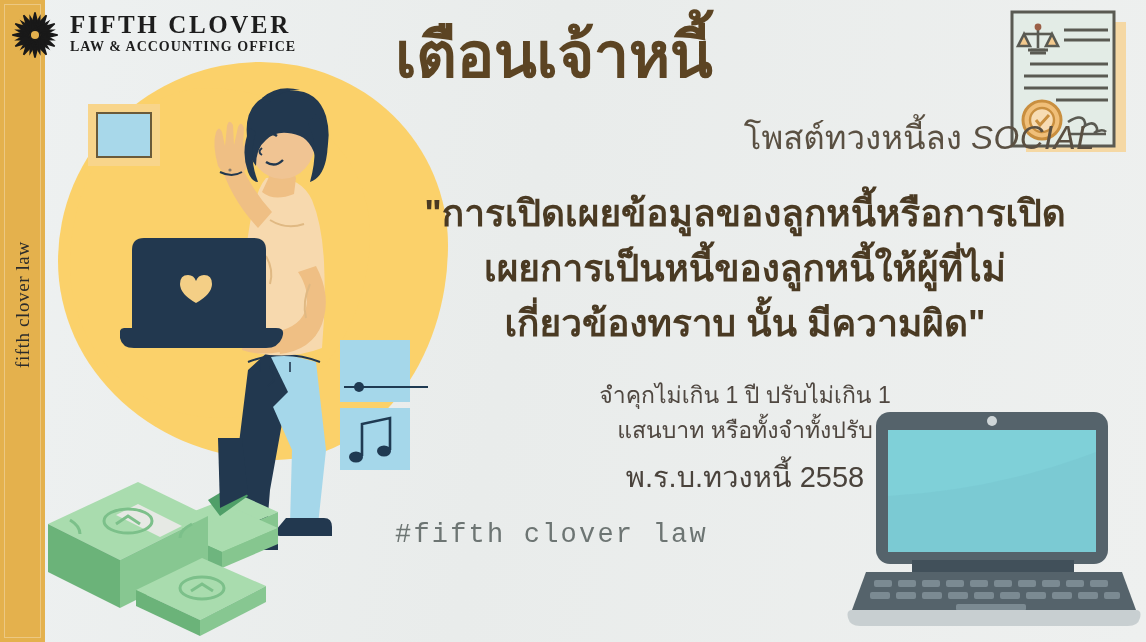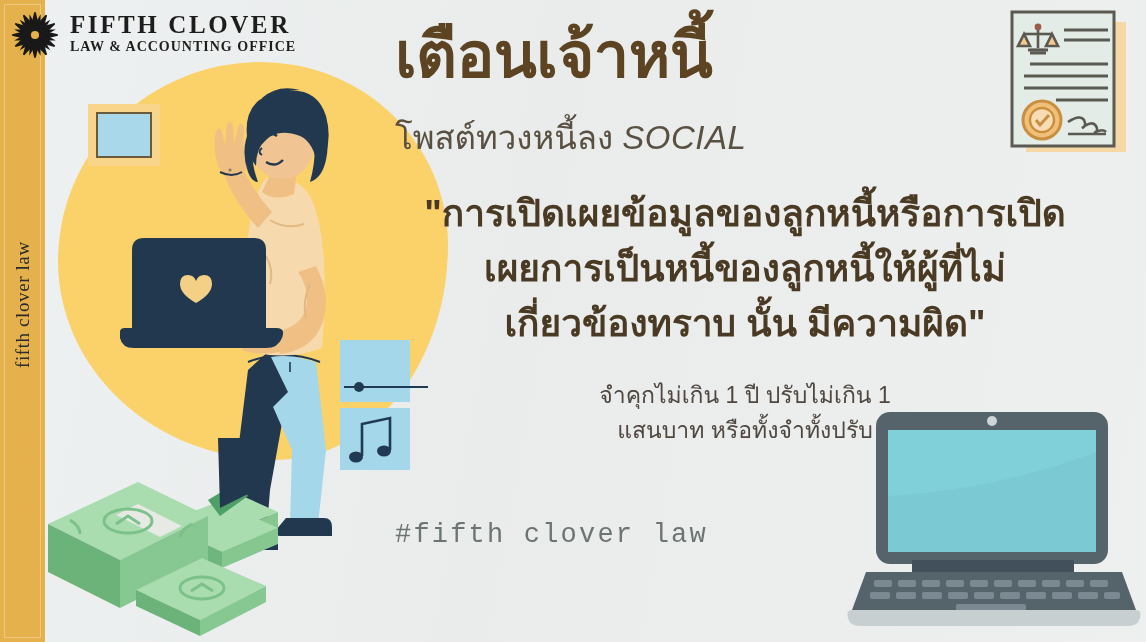--- a/index.html
+++ b/index.html
@@ -82,21 +82,21 @@
 
   
   .content{position:absolute;left:395px;top:0;width:700px;height:642px;}
 
   .headline{
     position:absolute;left:0;top:16px;width:700px;
     font-size:63px;font-weight:700;color:#5c4423;line-height:78px;
     letter-spacing:-.5px;
   }
   .subhead{
-    position:absolute;left:0;top:116px;width:700px;text-align:left;
+    position:absolute;left:0;top:116px;width:700px;text-align:right;
     font-size:33px;color:#5a5042;line-height:44px;
   }
   .subhead .it{font-style:italic;letter-spacing:.5px;}
 
   .quote{
     position:absolute;left:0;top:186px;width:700px;text-align:center;
     color:#4a3a23;font-weight:700;font-size:37px;line-height:55px;
   }
   .quote .ln{display:block;}
 
@@ -398,17 +398,18 @@
       <span class="ln">"การเปิดเผยข้อมูลของลูกหนี้หรือการเปิด</span>
       <span class="ln">เผยการเป็นหนี้ของลูกหนี้ให้ผู้ที่ไม่</span>
       <span class="ln">เกี่ยวข้องทราบ นั้น มีความผิด"</span>
     </div>
 
     <div class="penalty">
       <span class="ln">จำคุกไม่เกิน 1 ปี ปรับไม่เกิน 1</span>
       <span class="ln">แสนบาท หรือทั้งจำทั้งปรับ</span>
     </div>
 
+    <div class="act">พ.ร.บ.ทวงหนี้ 2558</div>
 
     <div class="hashtag">#fifth clover law</div>
   </div>
 
 </div>
 
 </body></html>

